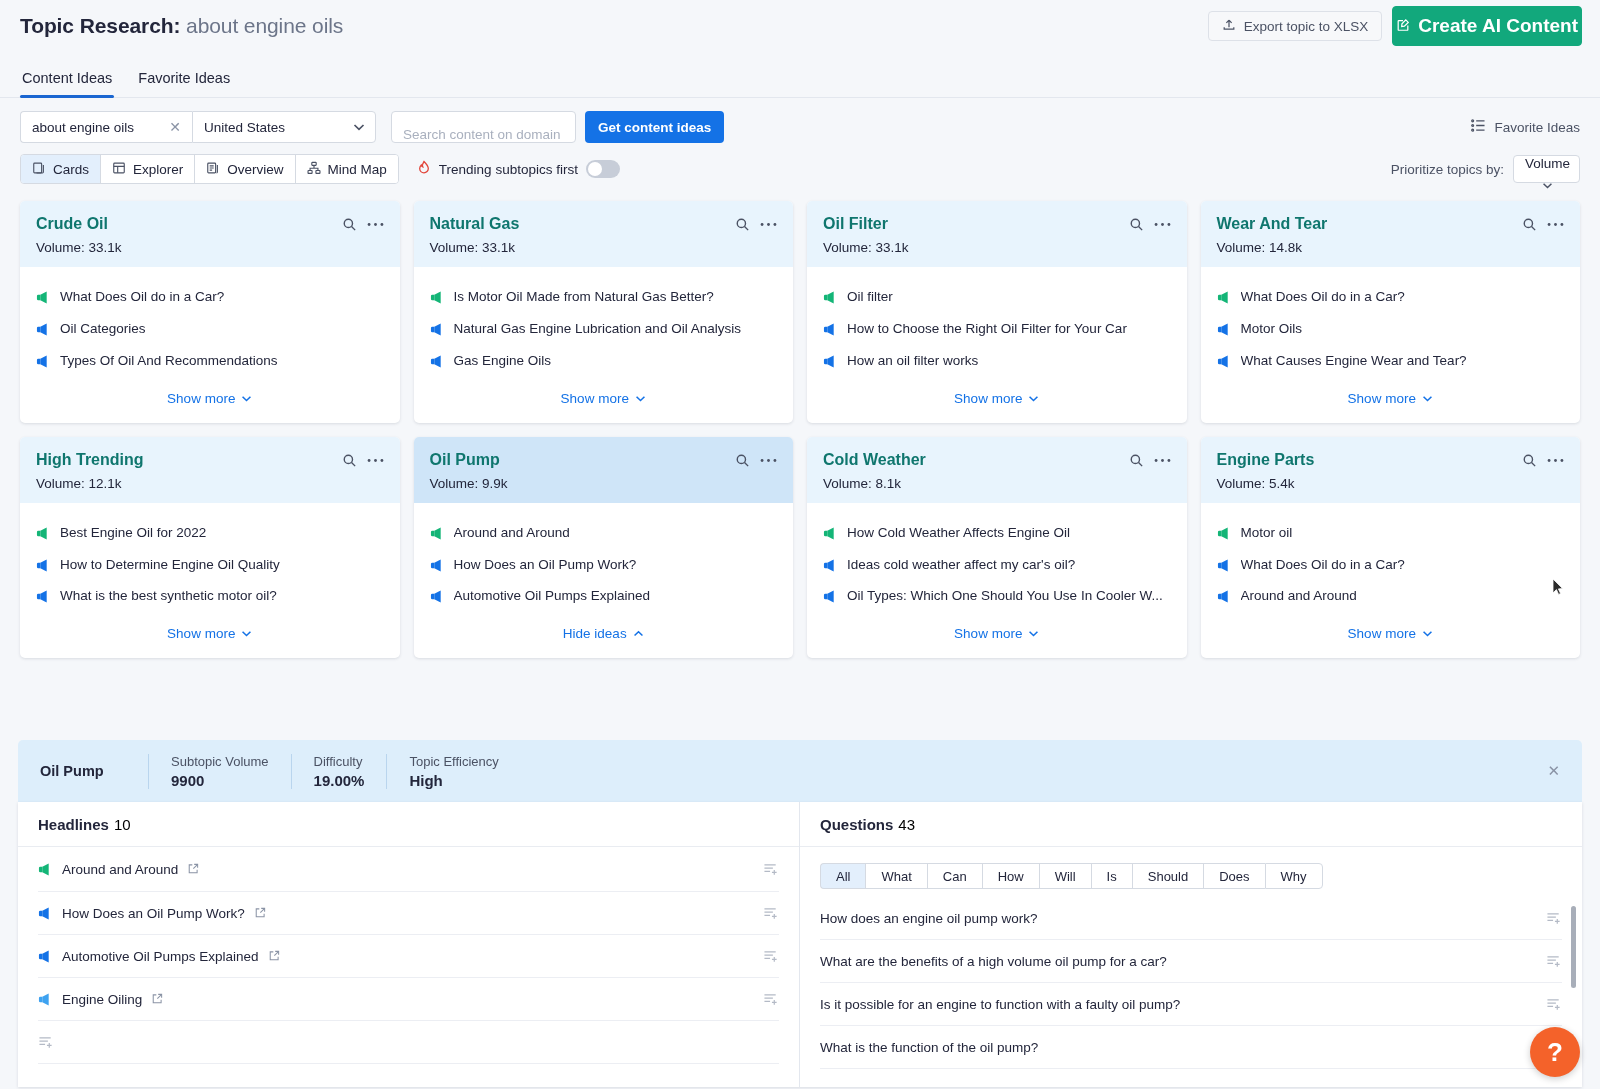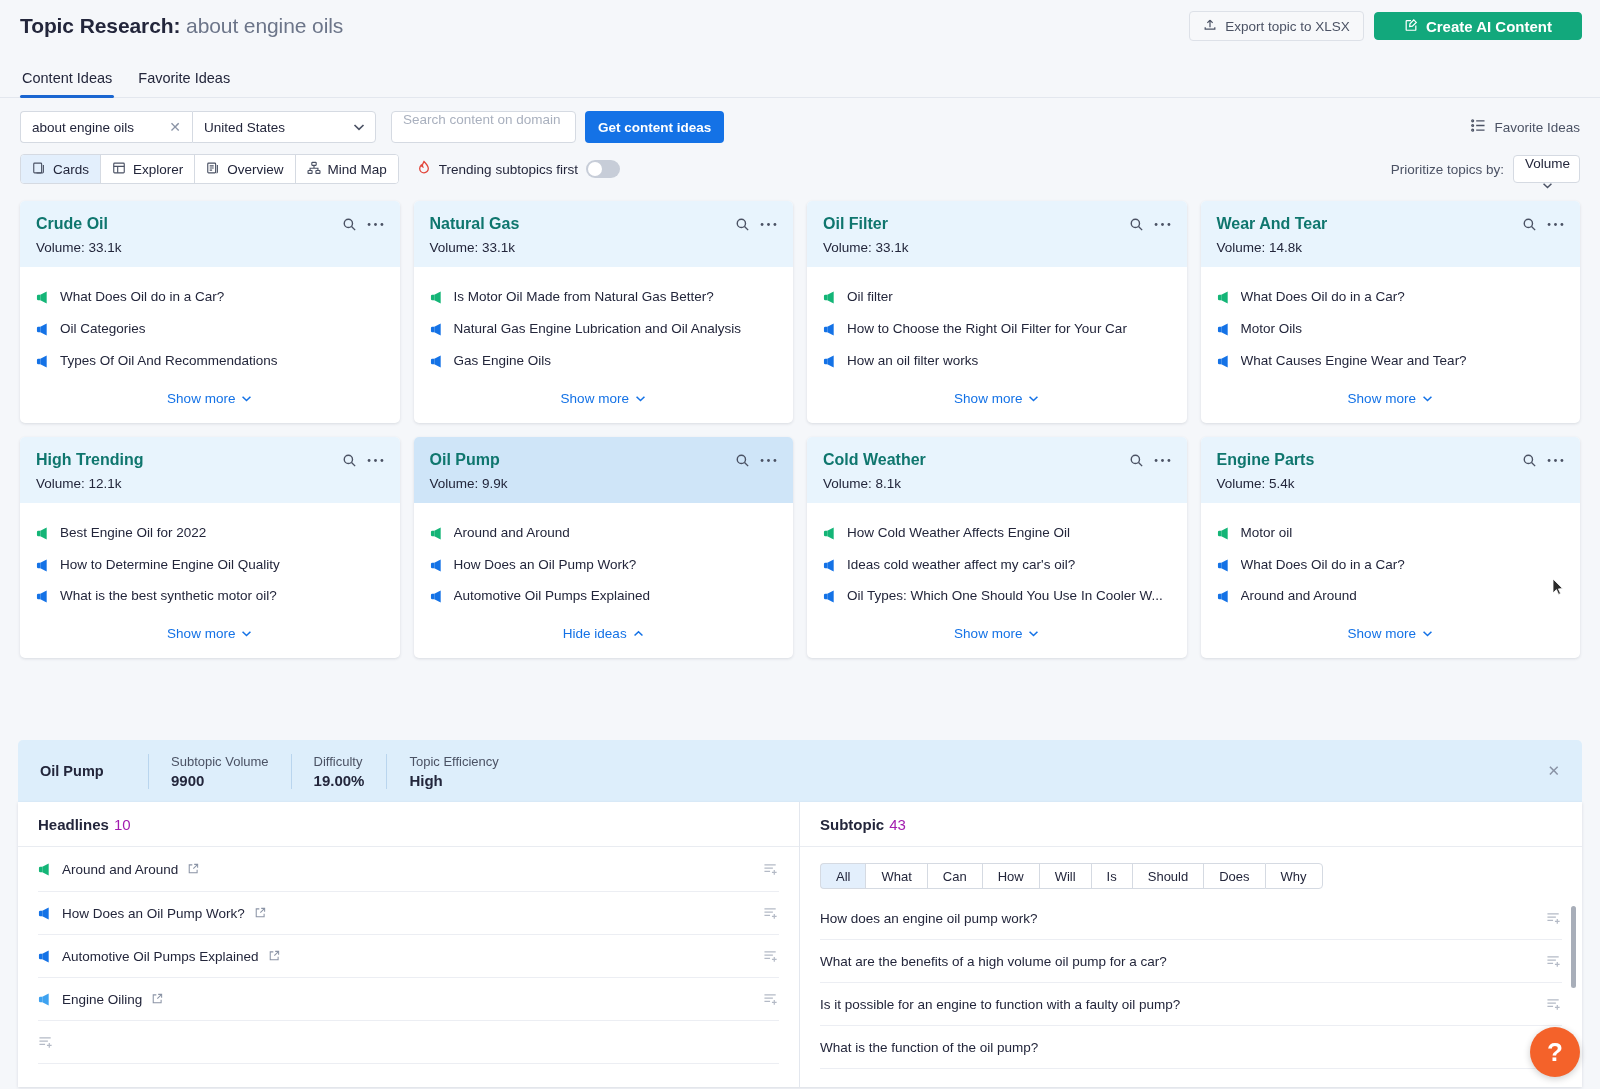--- a/index.html
+++ b/index.html
@@ -22,23 +22,23 @@
   .page-title .sub { font-weight: 400; color: #6c7589; }
   .topbar-actions { margin-left: auto; display: flex; align-items: center; gap: 10px; }
   .btn-export {
     display: flex; align-items: center; gap: 8px;
     height: 30px; padding: 0 13px;
     background: #f7f8fa; border: 1px solid #dde1e8; border-radius: 4px;
     font-size: 13.5px; color: #4b5264; cursor: pointer;
   }
   .btn-ai {
     display: flex; align-items: center; gap: 8px;
-    height: 28px; padding: 0 29px;
+    height: 40px; padding: 0 3px;
     background: #12a87c; border: 1px solid #12a87c; border-radius: 4px;
-    font-size: 15px; font-weight: 700; color: #ffffff; cursor: pointer;
+    font-size: 19px; font-weight: 700; color: #ffffff; cursor: pointer;
   }
 
   
   .tabbar {
     height: 46px; display: flex; align-items: flex-end;
     padding: 0 20px; border-bottom: 1px solid #e3e7ee; background: #f5f7fa;
   }
   .tab {
     font-size: 14.5px; color: #23263b; padding: 0 2px 11px 2px;
     margin-right: 22px; cursor: pointer; position: relative;
@@ -68,21 +68,21 @@
     width: 184px; height: 32px; background: #fff;
     border: 1px solid #d5dae2; border-radius: 0 4px 4px 0;
     display: flex; align-items: center; padding: 0 10px 0 11px;
     font-size: 13.5px; cursor: pointer;
   }
   .kw-db .val { flex: 1; }
   .chev { color: #4b5264; font-size: 11px; }
   .dom-input {
     margin-left: 15px; width: 185px; height: 32px; background: #fff;
     border: 1px solid #d5dae2; border-radius: 4px;
-    display: flex; align-items: flex-start; padding: 0 11px;
+    display: flex; align-items: flex-end; padding: 0 11px;
     font-size: 13.5px; color: #a9b0be;
   }
   .btn-get {
     margin-left: 9px; height: 32px; padding: 0 13px;
     background: #1472e6; border: none; border-radius: 4px;
     font-size: 13.5px; font-weight: 700; color: #fff; cursor: pointer;
     font-family: inherit;
   }
   .fav-right { margin-left: auto; display: flex; align-items: center; gap: 8px;
     font-size: 13.5px; color: #4b5264; cursor: pointer; }
@@ -144,21 +144,21 @@
   .db-value { font-size: 15px; font-weight: 700; color: #23263b; margin-top: 3px; }
   .db-close { margin-left: auto; font-size: 15px; color: #8a93a5; cursor: pointer; padding: 4px; }
 
   
   .panels { margin: 0 18px; display: flex; background: #fff;
             box-shadow: 0 1px 3px rgba(30,40,60,.13); height: 285px; }
   .panel { flex: 1 1 50%; min-width: 0; position: relative; }
   .panel.left { border-right: 1px solid #e3e7ee; }
   .panel-head { padding: 14px 20px 13px 20px; border-bottom: 1px solid #e9ecf1; }
   .panel-title { font-size: 15px; font-weight: 700; color: #23263b; }
-  .panel-title .count { font-weight: 400; color: #a21caf; margin-left: 5px; }
+  .panel-title .count { font-weight: 400; color: #000000; margin-left: 5px; }
 
   .hl-list { padding: 0 20px; }
   .hl-row { display: flex; align-items: center; height: 43px; border-bottom: 1px solid #eceef3; }
   .hl-row:first-child { height: 45px; }
   .hl-left { display: flex; align-items: center; gap: 9px; flex: 1; min-width: 0; }
   .hl-text { font-size: 13.5px; color: #23263b; white-space: nowrap; }
   .ext { color: #8a93a5; display: inline-flex; }
   .addbtn { color: #b4bac6; cursor: pointer; display: flex; align-items: center; flex: none; }
 
   .q-filters { display: flex; padding: 16px 20px 0 20px; }
@@ -865,21 +865,21 @@
                   <path d="M12 8.5v5M9.5 11h5"></path>
                 </svg>
               </span>
             </div>
           </div>
       </div>
 
       <div class="panel right">
         <div class="panel-head">
           <div class="panel-title">
-            <span>Subtopic</span><span class="count">43</span>
+            <span>Questions</span><span class="count">43</span>
           </div>
         </div>
         <div class="q-filters" id="question-filters">
             <div class="qf active">All</div>
             <div class="qf">What</div>
             <div class="qf">Can</div>
             <div class="qf">How</div>
             <div class="qf">Will</div>
             <div class="qf">Is</div>
             <div class="qf">Should</div>

